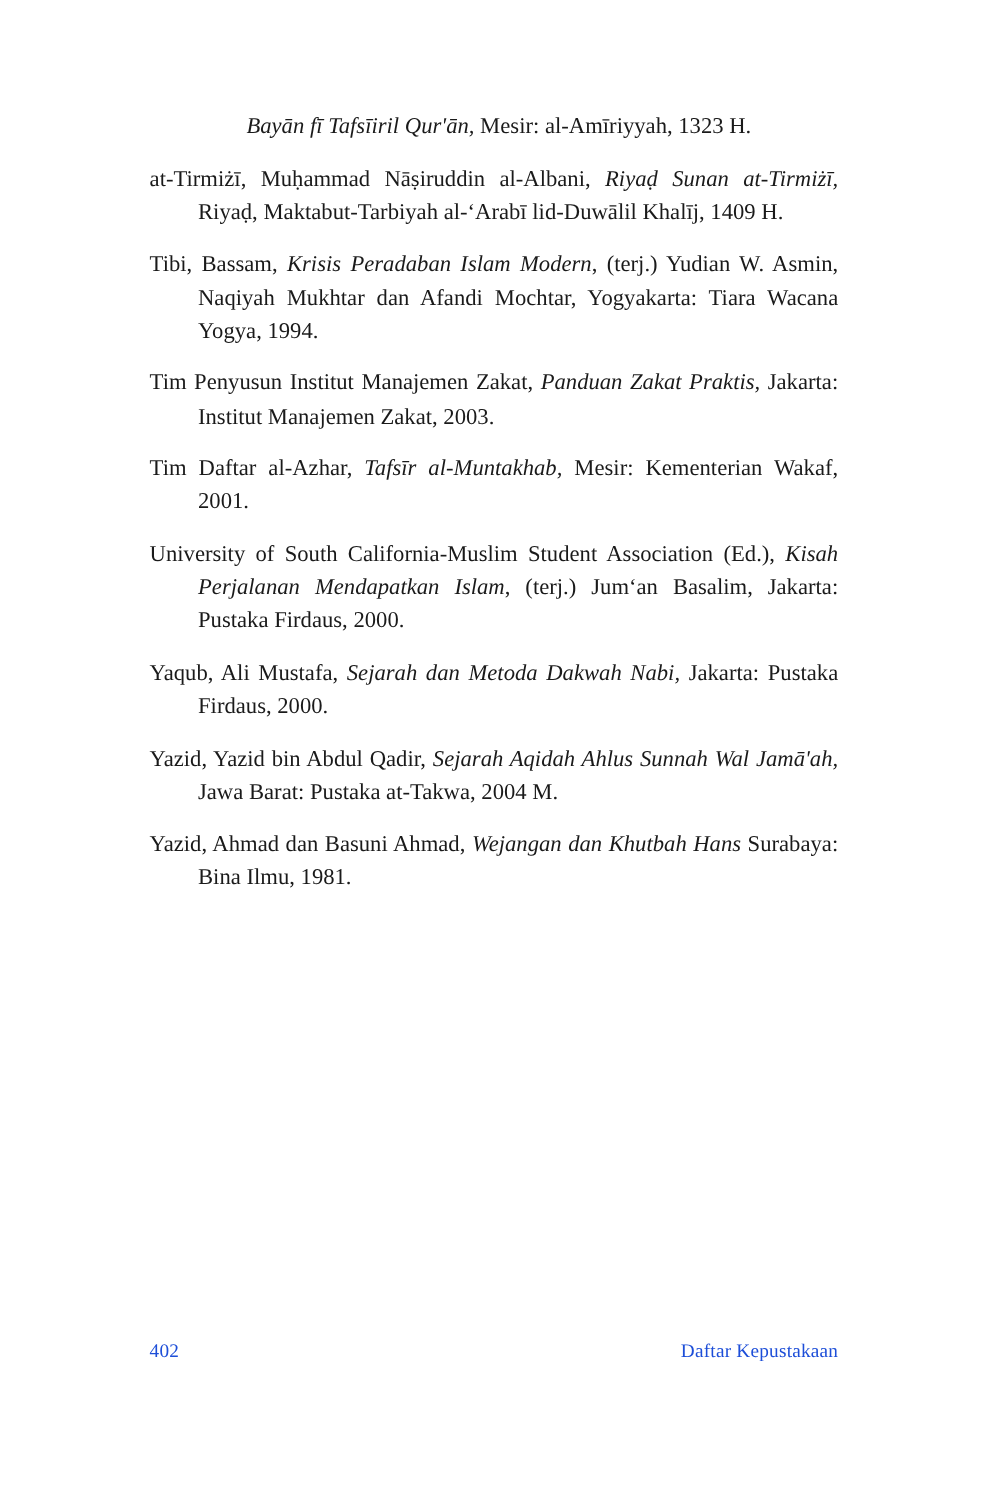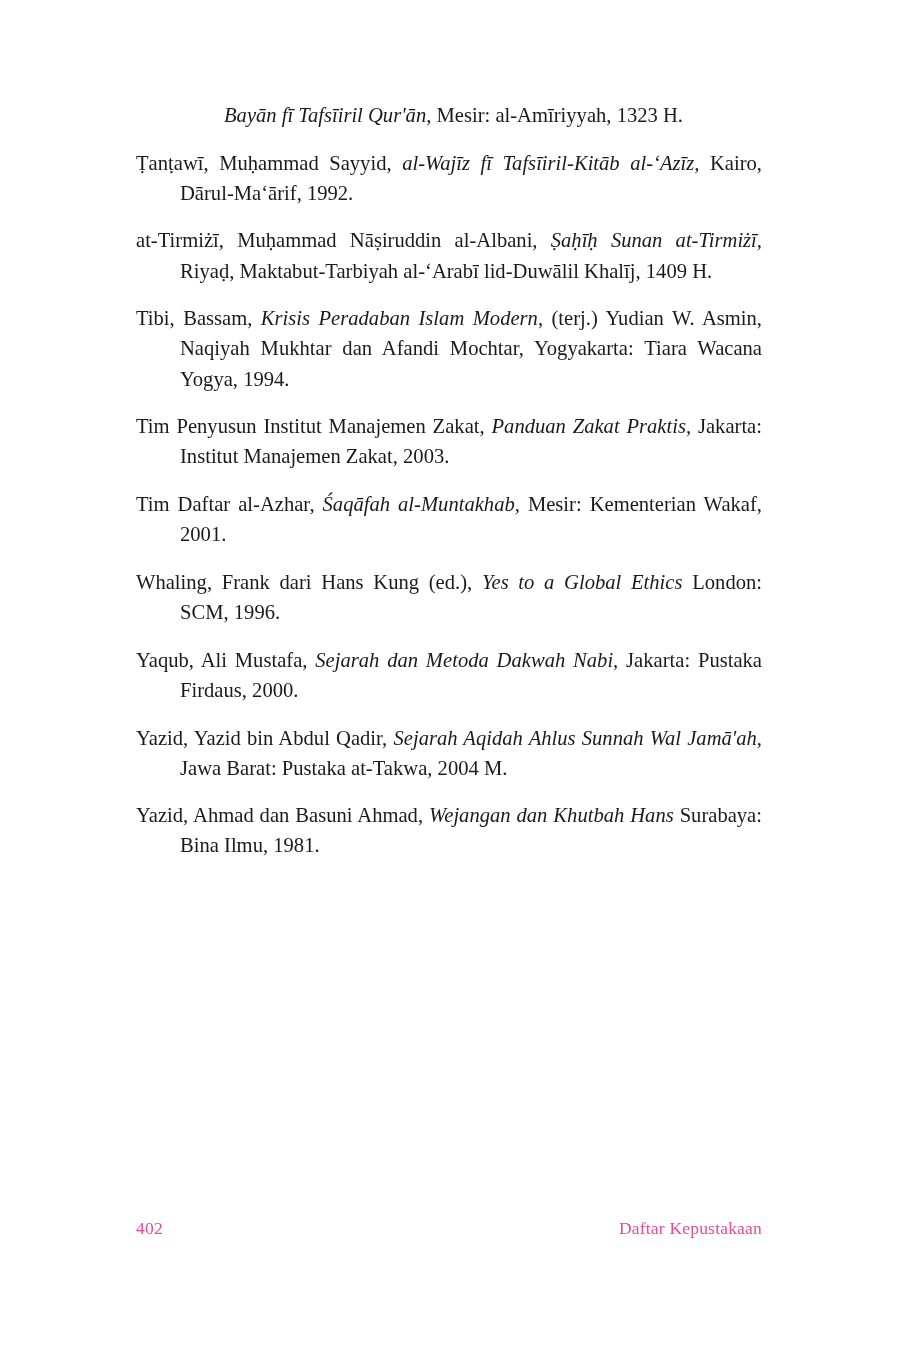--- a/index.html
+++ b/index.html
@@ -47,41 +47,40 @@
   }
   .footer {
     position: absolute;
     left: 136px;
     top: 1218px;
     width: 626px;
     display: flex;
     justify-content: space-between;
     align-items: flex-start;
     font-size: 17.5px;
-    color: #ec4899;
+    color: #1d4ed8;
   }
   .footer .page-num {
     letter-spacing: 0.2px;
   }
   .footer .section-name {
     letter-spacing: 0.2px;
   }
 </style>
 </head>
 <body>
 
 <div class="page">
   <div class="biblio">
       <p class="entry cont"><i>Bayān fī Tafsīiril Qur'ān,</i><span> Mesir: al-Amīriyyah, 1323 H.</span></p>
-      <p class="entry"><span>Ṭanṭawī, Muḥammad Sayyid, </span><i>al-Wajīz fī Tafsīiril-Kitāb al-‘Azīz,</i><span> Kairo, Dārul-Ma‘ārif, 1992.</span></p>
-      <p class="entry"><span>at-Tirmiżī, Muḥammad Nāṣiruddin al-Albani, </span><i>Ṣaḥīḥ Sunan at-Tirmiżī,</i><span> Riyaḍ, Maktabut-Tarbiyah al-‘Arabī lid-Duwālil Khalīj, 1409 H.</span></p>
+      <p class="entry"><span>at-Tirmiżī, Muḥammad Nāṣiruddin al-Albani, </span><i>Riyaḍ Sunan at-Tirmiżī,</i><span> Riyaḍ, Maktabut-Tarbiyah al-‘Arabī lid-Duwālil Khalīj, 1409 H.</span></p>
       <p class="entry"><span>Tibi, Bassam, </span><i>Krisis Peradaban Islam Modern</i><span>, (terj.) Yudian W. Asmin, Naqiyah Mukhtar dan Afandi Mochtar, Yogyakarta: Tiara Wacana Yogya, 1994.</span></p>
       <p class="entry"><span>Tim Penyusun Institut Manajemen Zakat, </span><i>Panduan Zakat Praktis,</i><span> Jakarta: Institut Manajemen Zakat, 2003.</span></p>
-      <p class="entry"><span>Tim Daftar al-Azhar, </span><i>Śaqāfah al-Muntakhab,</i><span> Mesir: Kementerian Wakaf, 2001.</span></p>
-      <p class="entry"><span>Whaling, Frank dari Hans Kung (ed.), </span><i>Yes to a Global Ethics</i><span> London: SCM, 1996.</span></p>
+      <p class="entry"><span>Tim Daftar al-Azhar, </span><i>Tafsīr al-Muntakhab,</i><span> Mesir: Kementerian Wakaf, 2001.</span></p>
+      <p class="entry"><span>University of South California-Muslim Student Association (Ed.), </span><i>Kisah Perjalanan Mendapatkan Islam</i><span>, (terj.) Jum‘an Basalim, Jakarta: Pustaka Firdaus, 2000.</span></p>
       <p class="entry"><span>Yaqub, Ali Mustafa, </span><i>Sejarah dan Metoda Dakwah Nabi,</i><span> Jakarta: Pustaka Firdaus, 2000.</span></p>
       <p class="entry"><span>Yazid, Yazid bin Abdul Qadir, </span><i>Sejarah Aqidah Ahlus Sunnah Wal Jamā'ah,</i><span> Jawa Barat: Pustaka at-Takwa, 2004 M.</span></p>
       <p class="entry"><span>Yazid, Ahmad dan Basuni Ahmad, </span><i>Wejangan dan Khutbah Hans</i><span> Surabaya: Bina Ilmu, 1981.</span></p>
     </div>
 </div>
 
 <div class="footer">
   <span class="page-num">402</span>
   <span class="section-name">Daftar Kepustakaan</span>
 </div>

